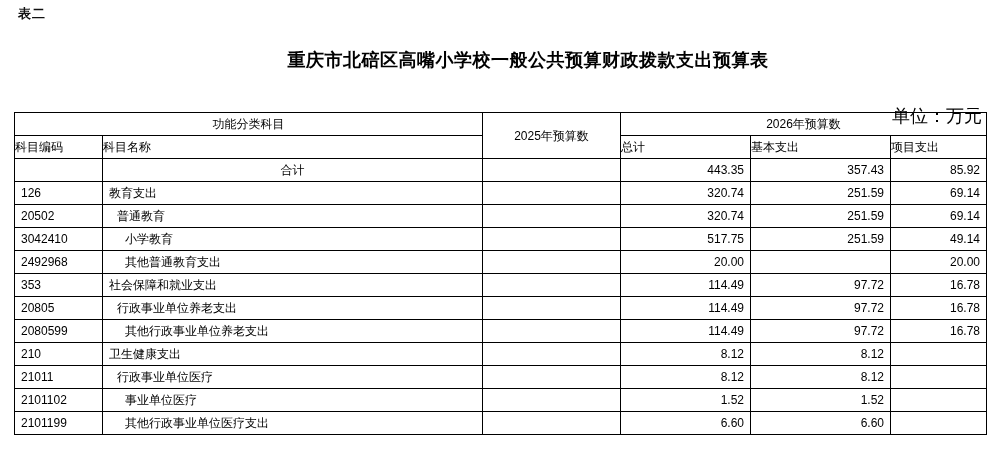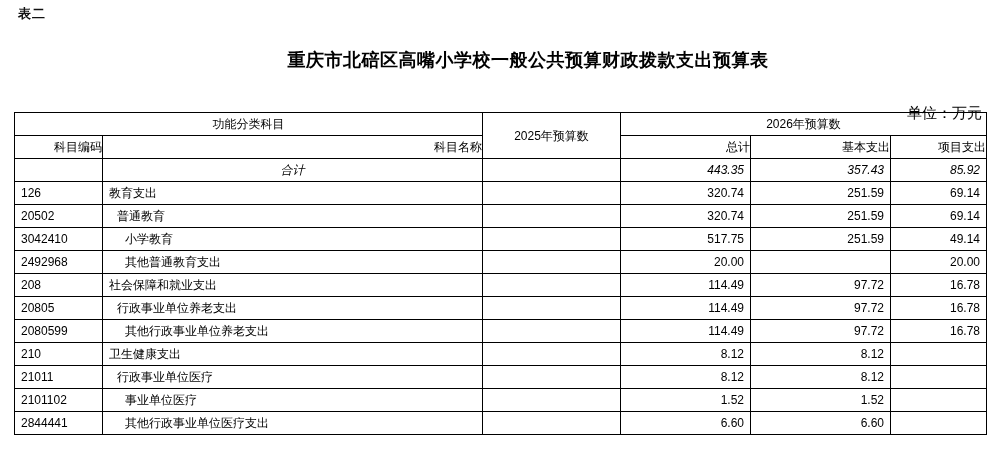--- a/index.html
+++ b/index.html
@@ -37,21 +37,21 @@
     font-size: 18px;
     font-weight: bold;
     letter-spacing: 0.5px;
     font-family: "DejaVu Sans", "Liberation Sans", sans-serif;
     margin-left: 28px;
   }
   .unit-line {
     position: absolute;
     right: 18px;
     top: 104px;
-    font-size: 15px;
+    font-size: 18px;
   }
   table.budget {
     position: absolute;
     left: 14px;
     top: 112px;
     width: 972px;
     border-collapse: collapse;
     table-layout: fixed;
     font-size: 12px;
   }
@@ -72,38 +72,37 @@
   .c-center { text-align: center; }
   .c-left   { text-align: left; }
   .c-right  { text-align: right; padding-right: 6px !important; }
   .bold { font-weight: bold; }
   .hdr {
     text-align: center;
     font-weight: bold;
     font-size: 13px;
   }
   .hdr-sub {
-    text-align: right;
+    text-align: left;
     font-weight: bold;
     font-size: 12.5px;
   }
   .code-cell {
     padding-left: 6px !important;
   }
   .name-cell {
     padding-left: 6px !important;
   }
   .ind-0 { padding-left: 6px !important; }
   .ind-1 { padding-left: 14px !important; }
   .ind-2 { padding-left: 22px !important; }
   .total-row td {
     font-weight: bold;
     height: 24px;
     line-height: 24px;
-    font-style: italic;
   }
   col.c-code  { width: 88px; }
   col.c-name  { width: 380px; }
   col.c-y25   { width: 138px; }
   col.c-total { width: 130px; }
   col.c-basic { width: 140px; }
   col.c-proj  { width: 96px; }
 </style>
 </head>
 <body>
@@ -174,21 +173,21 @@
         </tr>
         <tr>
           <td class="c-left code-cell">2492968</td>
           <td class="c-left name-cell ind-2">其他普通教育支出</td>
           <td class="c-right"></td>
           <td class="c-right">20.00</td>
           <td class="c-right"></td>
           <td class="c-right">20.00</td>
         </tr>
         <tr>
-          <td class="c-left code-cell">208</td>
+          <td class="c-left code-cell">353</td>
           <td class="c-left name-cell ind-0">社会保障和就业支出</td>
           <td class="c-right"></td>
           <td class="c-right">114.49</td>
           <td class="c-right">97.72</td>
           <td class="c-right">16.78</td>
         </tr>
         <tr>
           <td class="c-left code-cell">20805</td>
           <td class="c-left name-cell ind-1">行政事业单位养老支出</td>
           <td class="c-right"></td>
@@ -222,21 +221,21 @@
         </tr>
         <tr>
           <td class="c-left code-cell">2101102</td>
           <td class="c-left name-cell ind-2">事业单位医疗</td>
           <td class="c-right"></td>
           <td class="c-right">1.52</td>
           <td class="c-right">1.52</td>
           <td class="c-right"></td>
         </tr>
         <tr>
-          <td class="c-left code-cell">2844441</td>
+          <td class="c-left code-cell">2101199</td>
           <td class="c-left name-cell ind-2">其他行政事业单位医疗支出</td>
           <td class="c-right"></td>
           <td class="c-right">6.60</td>
           <td class="c-right">6.60</td>
           <td class="c-right"></td>
         </tr>
       </tbody>
   </table>
 
 </div>

